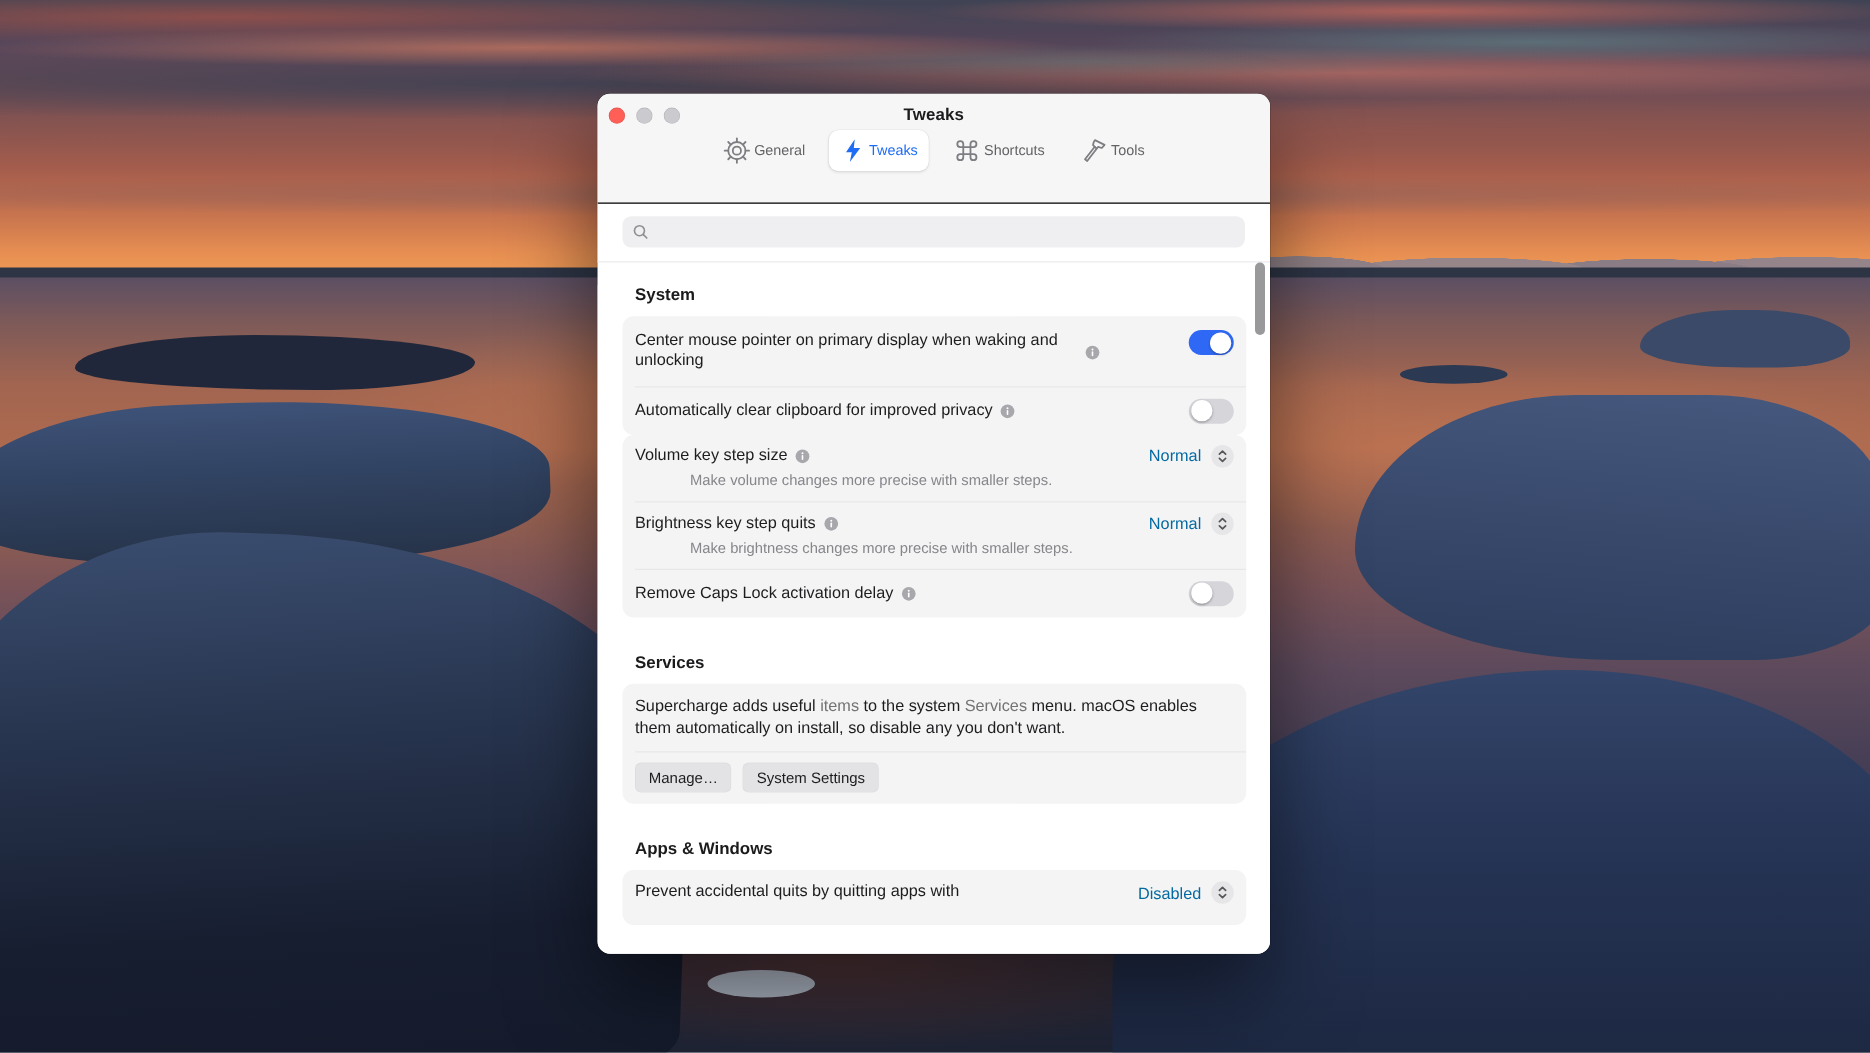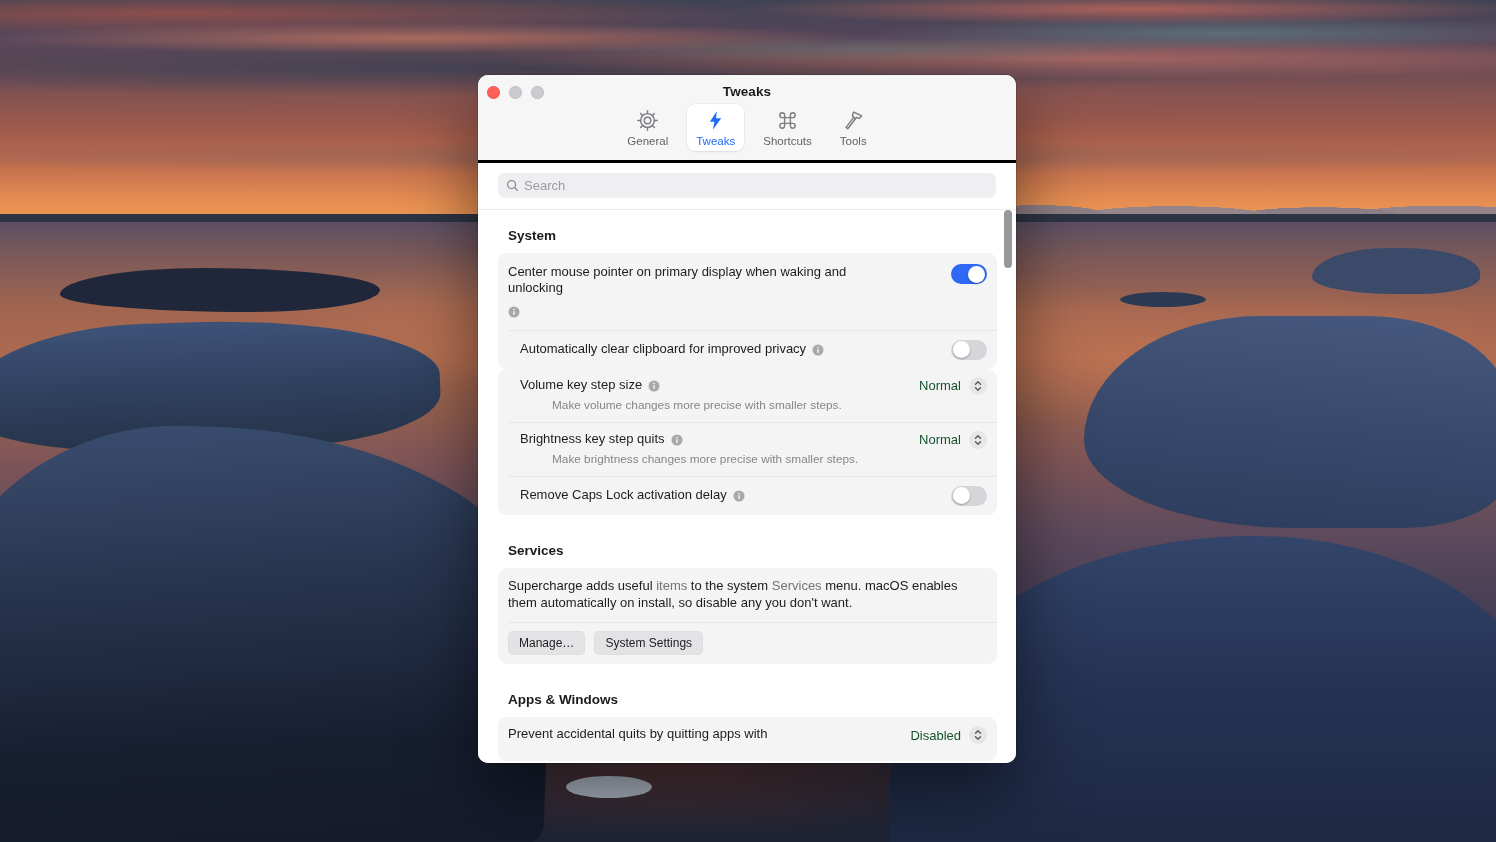--- a/index.html
+++ b/index.html
@@ -45,29 +45,29 @@
   .b6 { left:890px; top:536px; width:660px; height:330px; background:linear-gradient(180deg,#33456a 0%,#253354 45%,#1c2740 100%); border-radius:55% 45% 0 0 / 75% 60% 0 0; }
   .b7 { left:566px; top:776px; width:86px; height:22px; background:#b9c4d2; border-radius:50%; opacity:.9; }
   .b8 { left:1120px; top:292px; width:86px; height:15px; background:#2c3952; border-radius:50%; }
   .b9 { left:880px; top:268px; width:60px; height:11px; background:#2a3750; border-radius:50%; }
 
   
   .window { position:absolute; left:478px; top:75px; width:538px; height:688px; background:#ffffff;
     border-radius:10px; overflow:hidden;
     box-shadow:0 0 0 0.5px rgba(0,0,0,.25), 0 30px 70px rgba(0,0,0,.50); }
 
-  .titlebar-area { background:#f6f6f7; border-bottom:3px solid #000000; padding-top:9px; height:88px; position:relative; }
+  .titlebar-area { background:#f6f6f7; border-bottom:1px solid #000000; padding-top:9px; height:88px; position:relative; }
   .traffic { position:absolute; left:9px; top:11px; display:flex; gap:9px; }
   .light { width:13px; height:13px; border-radius:50%; }
   .light.close { background:#ff5f57; box-shadow:inset 0 0 0 0.5px rgba(0,0,0,.15); }
   .light.gray  { background:#cbcbcf; box-shadow:inset 0 0 0 0.5px rgba(0,0,0,.12); }
   .win-title { text-align:center; font-size:13.5px; font-weight:700; color:#1c1c1e; letter-spacing:.1px; }
 
   .tabs { display:flex; justify-content:center; gap:10px; margin-top:5px; }
-  .tab { display:flex; flex-direction:column; align-items:center; gap:2px; padding:4px 9px 4px; border-radius:8px; }
+  .tab { display:flex; flex-direction:row; align-items:center; gap:2px; padding:4px 9px 4px; border-radius:8px; }
   .tab .tab-label { font-size:11.5px; color:#636366; }
   .tab.selected { background:#ffffff; box-shadow:0 0 0 0.5px rgba(0,0,0,.06), 0 1px 2px rgba(0,0,0,.08); }
   .tab.selected .tab-label { color:#1f6cf5; font-weight:500; }
   .tab-icon { height:25px; display:flex; align-items:center; justify-content:center; }
 
   .search-row { background:#ffffff; border-bottom:1px solid #ececee; padding:10px 20px 11px; }
   .search-field { display:flex; align-items:center; gap:5px; height:25px; background:#efeff1; border-radius:7px; padding:0 8px; }
   .search-field input { border:none; outline:none; background:transparent; font-size:13px; color:#1d1d1f; width:100%; font-family:"Liberation Sans",sans-serif; }
   .search-field input::placeholder { color:#9b9ba1; }
 
@@ -78,28 +78,28 @@
 
   .group { background:#f4f4f5; border-radius:9px; width:100%; overflow:hidden; }
   .divider { height:1px; background:#e7e7e9; margin-left:10px; }
 
   .row { display:flex; align-items:center; padding:0 10px; height:38px; }
   .row-2line { display:flex; align-items:flex-start; padding:11px 10px 12px; }
   .row-sub { padding:8px 10px 10px; }
   .row-clip { display:flex; align-items:flex-start; padding:9px 10px; height:44px; }
 
   .label { font-size:13px; color:#1d1d1f; line-height:1.25; }
-  .label-wrap { display:flex; align-items:flex-start; gap:6px; max-width:372px;flex-direction:column; }
-  .label-inline { display:flex; align-items:center; gap:6px;margin-left:12px; }
+  .label-wrap { display:flex; align-items:center; gap:6px; max-width:372px; }
+  .label-inline { display:flex; align-items:center; gap:6px; }
   .subtext { font-size:11.8px; color:#86868b; margin-top:3px;margin-left:44px; }
   .line1 { display:flex; align-items:center; }
   .push { margin-left:auto; }
 
   .value-wrap { margin-left:auto; display:flex; align-items:center; gap:8px; }
-  .value-text { font-size:13px; color:#14532d; }
+  .value-text { font-size:13px; color:#0369a1; }
   .stepper { width:18px; height:18px; border-radius:50%; background:#e6e6e9; display:flex; align-items:center; justify-content:center; }
 
   .toggle { width:36px; height:20px; border-radius:10px; position:relative; flex:0 0 auto; }
   .toggle.on  { background:#2e68f4; }
   .toggle.off { background:#d5d5da; }
   .toggle .knob { position:absolute; top:1.5px; width:17px; height:17px; border-radius:50%; background:#fff; box-shadow:0 1px 2px rgba(0,0,0,.3); }
   .toggle.on .knob { right:2px; } .toggle.off .knob { left:2px; }
 
   .info-icon { flex:0 0 auto; display:inline-flex; }
   .mt3 { margin-top:3px; }
@@ -189,21 +189,20 @@
     </div>
 
     <div class="search-row">
       <div class="search-field">
         <span style="display:inline-flex;">
           <svg width="13" height="13" viewBox="0 0 14 14" fill="none" stroke="#8e8e93" stroke-width="1.4" stroke-linecap="round">
             <circle cx="6" cy="6" r="4.3"></circle>
               <line x1="9.4" y1="9.4" x2="12.3" y2="12.3"></line>
           </svg>
         </span>
-        <input type="text" placeholder="Search" style="">
       </div>
     </div>
 
     <div class="content">
 
       <div class="section-title first">System</div>
       <div class="group">
         <div class="row-2line">
           <div class="label-wrap">
             <span class="label">Center mouse pointer on primary display when waking and unlocking</span>

